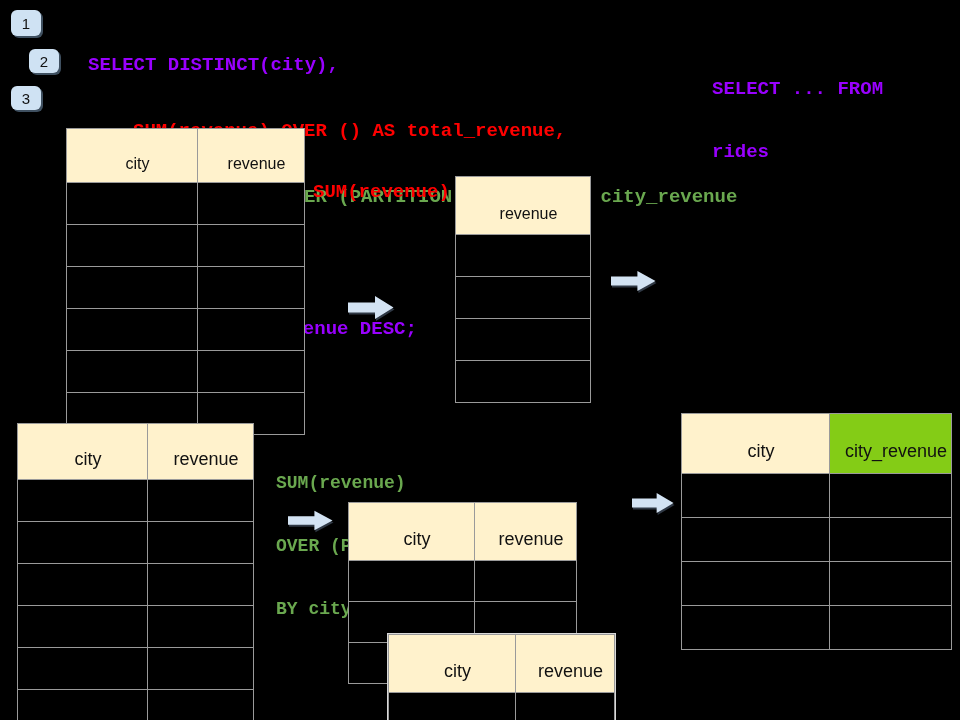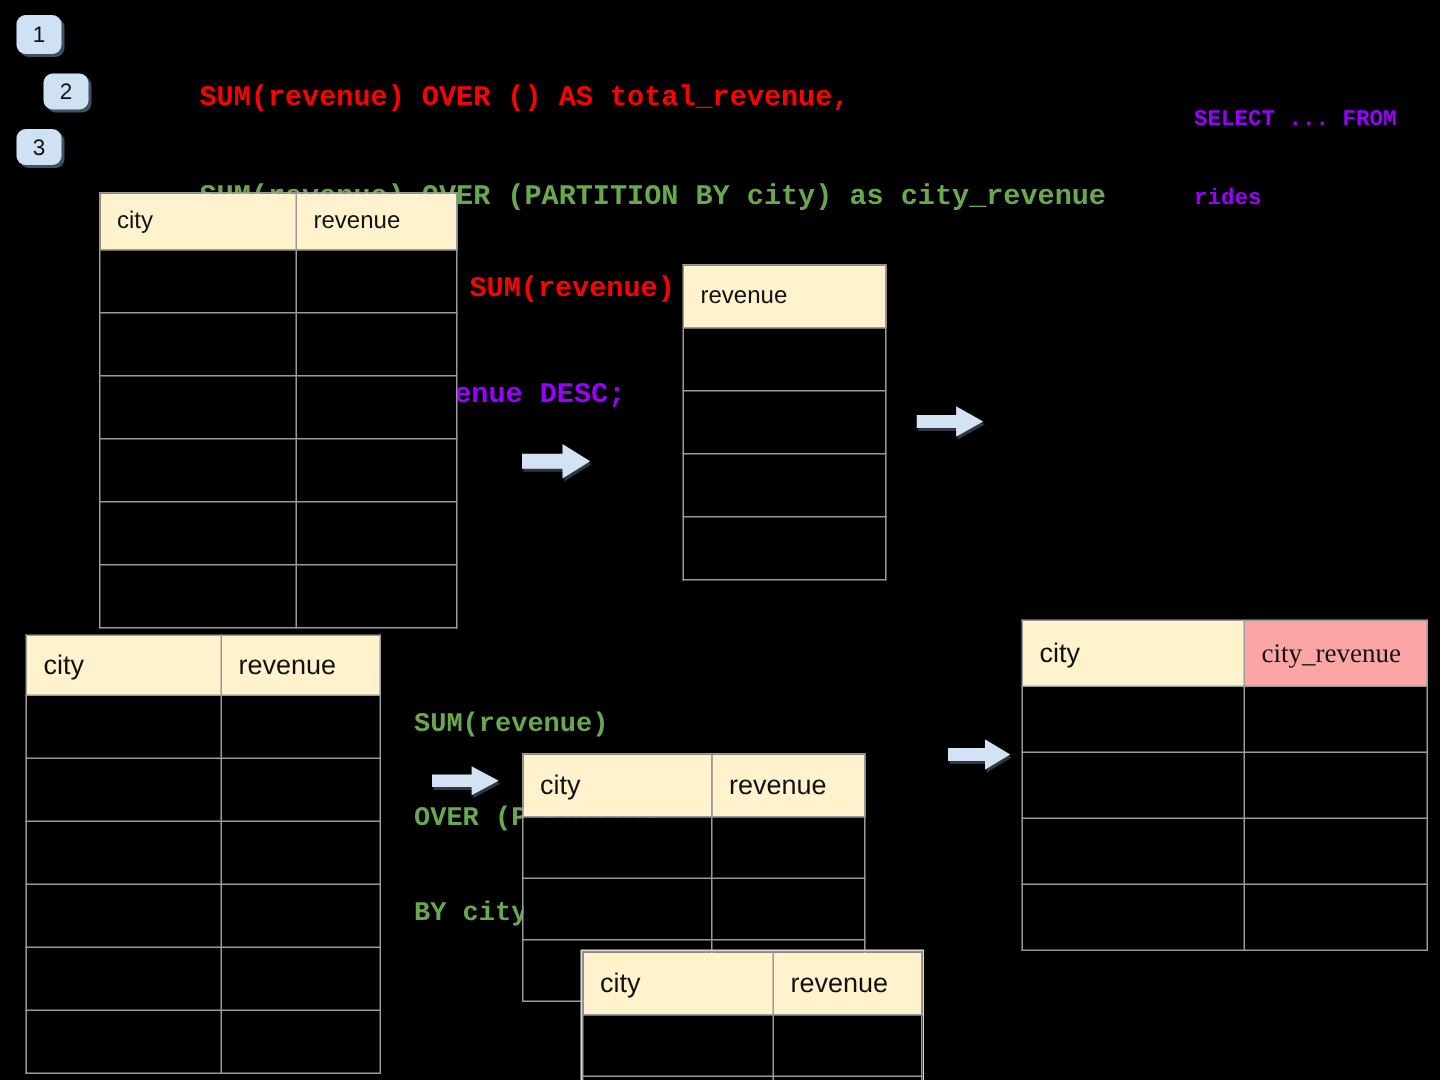--- a/index.html
+++ b/index.html
@@ -19,32 +19,32 @@
 
   
   .code{
     position:absolute;font-family:"Liberation Mono","DejaVu Sans Mono",monospace;
     font-weight:bold;white-space:pre;
   }
   #code-main{left:88px;top:10px;font-size:19px;}
   #code-main .ln{height:22px;line-height:22px;}
   #code-main .indent-2{margin-left:45px;}
   #code-main .indent-1{margin-left:21px;}
-  #side-note{left:796px;top:36px;font-size:15px;}
+  #side-note{left:712px;top:36px;font-size:19px;}
   #side-note .ln{height:19px;line-height:19px;}
   #note-total{left:313px;top:137px;font-size:19px;}
   #note-total .ln{height:23px;line-height:23px;}
   #note-partition{left:276px;top:432px;font-size:18px;}
   #note-partition .ln{height:23px;line-height:23px;}
 
   
   .tbl{position:absolute;}
   .tbl table{border-collapse:collapse;table-layout:fixed;width:100%;}
   .tbl th{
-    font-weight:normal;text-align:left;padding:0 0 0 11px;color:#111;
+    font-weight:normal;text-align:center;padding:16px 0 0 11px;color:#111;
     border:1px solid #9a9a9a;
   }
   .tbl td{border:1px solid #9a9a9a;background:#000;padding:0;}
   #t1{left:66px;top:128px;width:239px;}
   #t1 th{height:37px;font-size:16px;}
   #t1 td{height:41px;}
   #t1 th:nth-child(1){width:119px;}
   #t2{left:455px;top:176px;width:136px;}
   #t2 th{height:41px;font-size:16px;}
   #t2 td{height:41px;}
@@ -76,20 +76,21 @@
 </head>
 <body>
 
 <div class="canvas">
 
   <div class="badge" id="badge-1" style="background-color: rgb(207, 226, 243);">1</div>
   <div class="badge" id="badge-2" style="background-color: rgb(207, 226, 243);">2</div>
   <div class="badge" id="badge-3" style="background-color: rgb(207, 226, 243);">3</div>
 
   <div class="code" id="code-main">
+    <div class="ln" style="color: rgb(153, 0, 255);">SELECT DISTINCT(city),</div>
     <div class="ln indent-2" style="color: rgb(255, 0, 0);">SUM(revenue) OVER () AS total_revenue,</div>
     <div class="ln indent-2" style="color: rgb(106, 168, 79);">SUM(revenue) OVER (PARTITION BY city) as city_revenue</div>
     <div class="ln indent-1" style="color: rgb(153, 0, 255);">FROM rides</div>
     <div class="ln indent-1" style="color: rgb(153, 0, 255);">ORDER by city_revenue DESC;</div>
   </div>
 
   <div class="code" id="side-note" style="color: rgb(153, 0, 255);">
     <div class="ln">SELECT ... FROM</div>
     <div class="ln">rides</div>
   </div>
@@ -241,21 +242,21 @@
             <td></td>
           </tr>
         </tbody>
       </table>
     </div>
   <div class="tbl" id="t6">
       <table>
         <thead>
           <tr>
             <th style="background: rgb(255, 242, 204);">city</th>
-            <th style="background: #fca5a5; font-family: Liberation Serif, serif;">city_revenue</th>
+            <th style="background: #84cc16;">city_revenue</th>
           </tr>
         </thead>
         <tbody>
           <tr>
             <td></td>
             <td></td>
           </tr>
           <tr>
             <td></td>
             <td></td>

